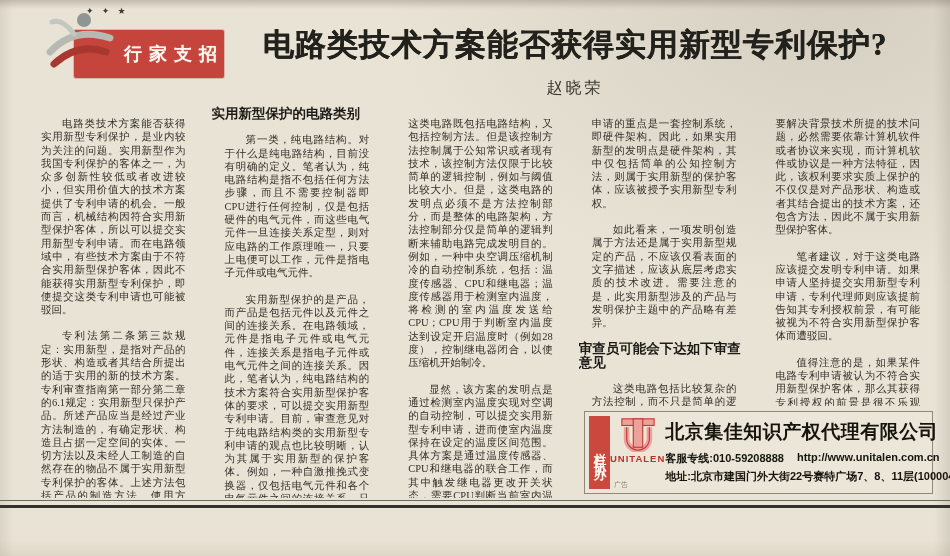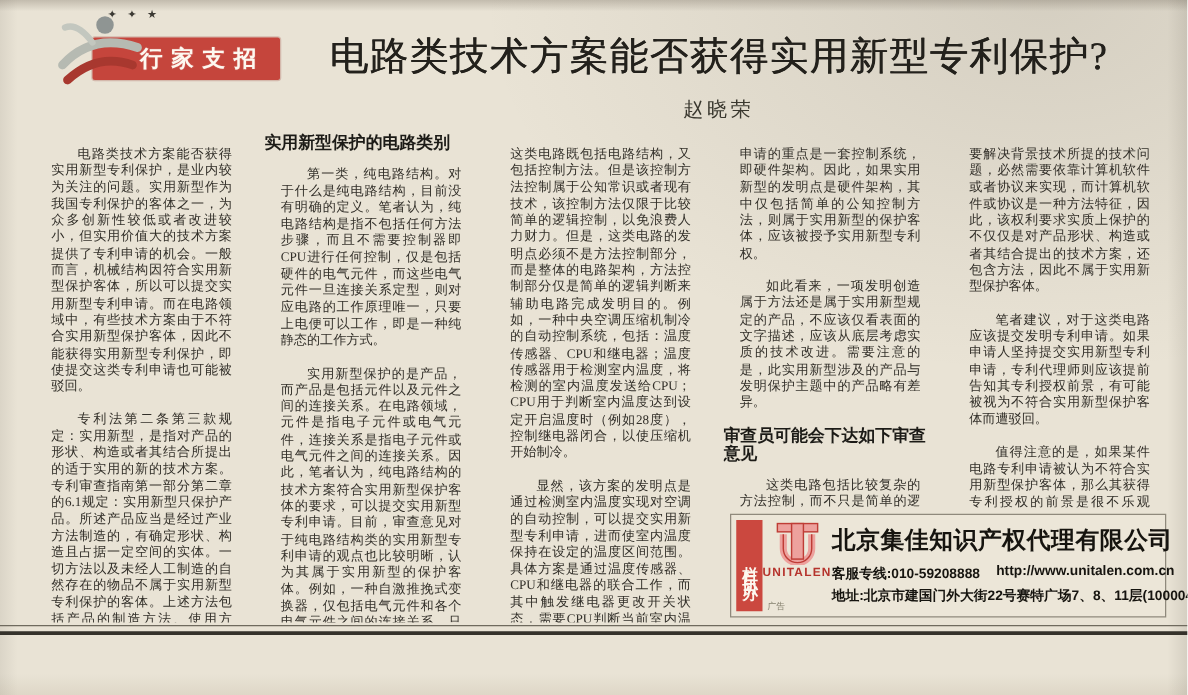--- a/index.html
+++ b/index.html
@@ -8,31 +8,31 @@
     position:relative; width:950px; height:556px;
     background:
       radial-gradient(ellipse at 88% 0%, rgba(110,104,92,.16), transparent 38%),
       linear-gradient(90deg, rgba(90,85,75,.10) 0, transparent 14px),
       linear-gradient(270deg, rgba(90,85,75,.14) 0, transparent 16px),
       linear-gradient(180deg, #c3bcae 0, #e9e3d5 9px, #e9e3d5 97%, #ded7c7 100%);
     font-family:"Liberation Serif","DejaVu Serif",serif;
     color:#2e2c28;
   }
   
-  .badge { position:absolute; left:74px; top:30px; width:150px; height:34px;
+  .badge { position:absolute; left:74px; top:30px; width:150px; height:48px;
     background:#c5453c; border-radius:2px;
     display:flex; align-items:center; justify-content:flex-end;
-    padding-right:12px; box-shadow:0 0 0 1px rgba(150,60,50,.25); }
+    box-shadow:0 0 0 1px rgba(150,60,50,.25); }
   .badge span { color:#fdf8f0; font-weight:bold; font-size:18px; letter-spacing:7px;
     font-family:"Liberation Serif",serif; text-shadow:0 0 1px rgba(255,255,255,.4); }
   .stars { position:absolute; left:86px; top:6px; font-size:9px; color:#3c3a34; letter-spacing:3px; }
   .figure-wrap { position:absolute; left:44px; top:8px; width:76px; height:62px; z-index:2; }
   
   .title { position:absolute; left:212px; top:24px; width:726px; text-align:center;
-    font-size:31px; font-weight:normal; color:#23211c; letter-spacing:1px;
+    font-size:31px; font-weight:bold; color:#23211c; letter-spacing:1px;
     text-shadow:.4px 0 0 #23211c; white-space:nowrap; }
   .author { position:absolute; left:212px; top:78px; width:726px; text-align:center;
     font-size:16px; color:#3a382f; letter-spacing:3px; }
   
   .columns { position:absolute; left:28px; top:104px; width:905px; height:394px;
     display:flex; gap:13px; }
   .col { flex:1 1 0; overflow:hidden; font-size:10.5px; line-height:13.3px;
     text-align:justify; color:#322f29; }
   .col p { margin:13px; }
   .col p.indent { text-indent:2em; }
@@ -82,26 +82,26 @@
   <h1 class="title">电路类技术方案能否获得实用新型专利保护?</h1>
   <div class="author">赵晓荣</div>
 
   <main class="columns">
     <section class="col">
       <p class="indent">电路类技术方案能否获得实用新型专利保护，是业内较为关注的问题。实用新型作为我国专利保护的客体之一，为众多创新性较低或者改进较小，但实用价值大的技术方案提供了专利申请的机会。一般而言，机械结构因符合实用新型保护客体，所以可以提交实用新型专利申请。而在电路领域中，有些技术方案由于不符合实用新型保护客体，因此不能获得实用新型专利保护，即使提交这类专利申请也可能被驳回。</p>
       <p class="indent">专利法第二条第三款规定：实用新型，是指对产品的形状、构造或者其结合所提出的适于实用的新的技术方案。专利审查指南第一部分第二章的6.1规定：实用新型只保护产品。所述产品应当是经过产业方法制造的，有确定形状、构造且占据一定空间的实体。一切方法以及未经人工制造的自然存在的物品不属于实用新型专利保护的客体。上述方法包括产品的制造方法、使用方法、通讯方法、处理方法、该方法步骤属于简单的大小阈值判断。本文中，笔者就多年撰写电路类专利申请文件的经验探讨电路类实用新型专利保护的客体。</p>
     </section>
     <section class="col">
       <h2 class="heading">实用新型保护的电路类别</h2>
-      <p class="indent">第一类，纯电路结构。对于什么是纯电路结构，目前没有明确的定义。笔者认为，纯电路结构是指不包括任何方法步骤，而且不需要控制器即CPU进行任何控制，仅是包括硬件的电气元件，而这些电气元件一旦连接关系定型，则对应电路的工作原理唯一，只要上电便可以工作，即是一种纯静态的工作方式。</p>
+      <p class="indent">第一类，纯电路结构。对于什么是纯电路结构，目前没有明确的定义。笔者认为，纯电路结构是指不包括任何方法步骤，而且不需要控制器即CPU进行任何控制，仅是包括硬件的电气元件，而这些电气元件一旦连接关系定型，则对应电路的工作原理唯一，只要上电便可以工作，元件是指电子元件或电气元件。</p>
       <p class="indent">实用新型保护的是产品，而产品是包括元件以及元件之间的连接关系。在电路领域，元件是指电子元件或电气元件，连接关系是指电子元件或电气元件之间的连接关系。因此，笔者认为，纯电路结构的技术方案符合实用新型保护客体的要求，可以提交实用新型专利申请。目前，审查意见对于纯电路结构类的实用新型专利申请的观点也比较明晰，认为其属于实用新型的保护客体。例如，一种自激推挽式变换器，仅包括电气元件和各个电气元件之间的连接关系，只要连接电源便开始工作，将输入电压转换为需要的电压进行输出。</p>
       <p class="indent">第二类，电路结构+公知方法。</p>
     </section>
     <section class="col">
-      <p>这类电路既包括电路结构，又包括控制方法。但是该控制方法控制属于公知常识或者现有技术，该控制方法仅限于比较简单的逻辑控制，以免浪费人力财力。但是，这类电路的发明点必须不是方法控制部分，而是整体的电路架构，方法控制部分仅是简单的逻辑判断来辅助电路完成发明目的。例如，一种中央空调压缩机制冷的自动控制系统，包括：温度传感器、CPU和继电器；温度传感器用于检测室内温度，将检测的室内温度发送给CPU；CPU用于判断室内温度达到设定开启温度时（例如28度），控制继电器闭合，以使压缩机开始制冷。</p>
+      <p>这类电路既包括电路结构，又包括控制方法。但是该控制方法控制属于公知常识或者现有技术，该控制方法仅限于比较简单的逻辑控制，例如与阈值比较大小。但是，这类电路的发明点必须不是方法控制部分，而是整体的电路架构，方法控制部分仅是简单的逻辑判断来辅助电路完成发明目的。例如，一种中央空调压缩机制冷的自动控制系统，包括：温度传感器、CPU和继电器；温度传感器用于检测室内温度，将检测的室内温度发送给CPU；CPU用于判断室内温度达到设定开启温度时（例如28度），控制继电器闭合，以使压缩机开始制冷。</p>
       <p class="indent">显然，该方案的发明点是通过检测室内温度实现对空调的自动控制，可以提交实用新型专利申请，进而使室内温度保持在设定的温度区间范围。具体方案是通过温度传感器、CPU和继电器的联合工作，而其中触发继电器更改开关状态，需要CPU判断当前室内温度与设定开启温度的大小，此处判断温度显然属于方法步骤。但是，该方法步骤属于简单的大小阈值判断，并且判断本身并不是该专利申请的发明点。该</p>
     </section>
     <section class="col col-short">
       <p>申请的重点是一套控制系统，即硬件架构。因此，如果实用新型的发明点是硬件架构，其中仅包括简单的公知控制方法，则属于实用新型的保护客体，应该被授予实用新型专利权。</p>
       <p class="indent">如此看来，一项发明创造属于方法还是属于实用新型规定的产品，不应该仅看表面的文字描述，应该从底层考虑实质的技术改进。需要注意的是，此实用新型涉及的产品与发明保护主题中的产品略有差异。</p>
       <h2 class="heading">审查员可能会下达如下审查意见</h2>
       <p class="indent">这类电路包括比较复杂的方法控制，而不只是简单的逻辑判断，一般会包括多个方法步骤，而且信息交互比较频繁，控制器需要协调各个电气元件之间的协作关系，如果缺少一个协作，将无法实现发明目的。对于这类实用新型的专利申请，审查员可能会下达如下审查意见：该技术方案</p>
     </section>
     <section class="col col-short">
       <p>要解决背景技术所提的技术问题，必然需要依靠计算机软件或者协议来实现，而计算机软件或协议是一种方法特征，因此，该权利要求实质上保护的不仅仅是对产品形状、构造或者其结合提出的技术方案，还包含方法，因此不属于实用新型保护客体。</p>

